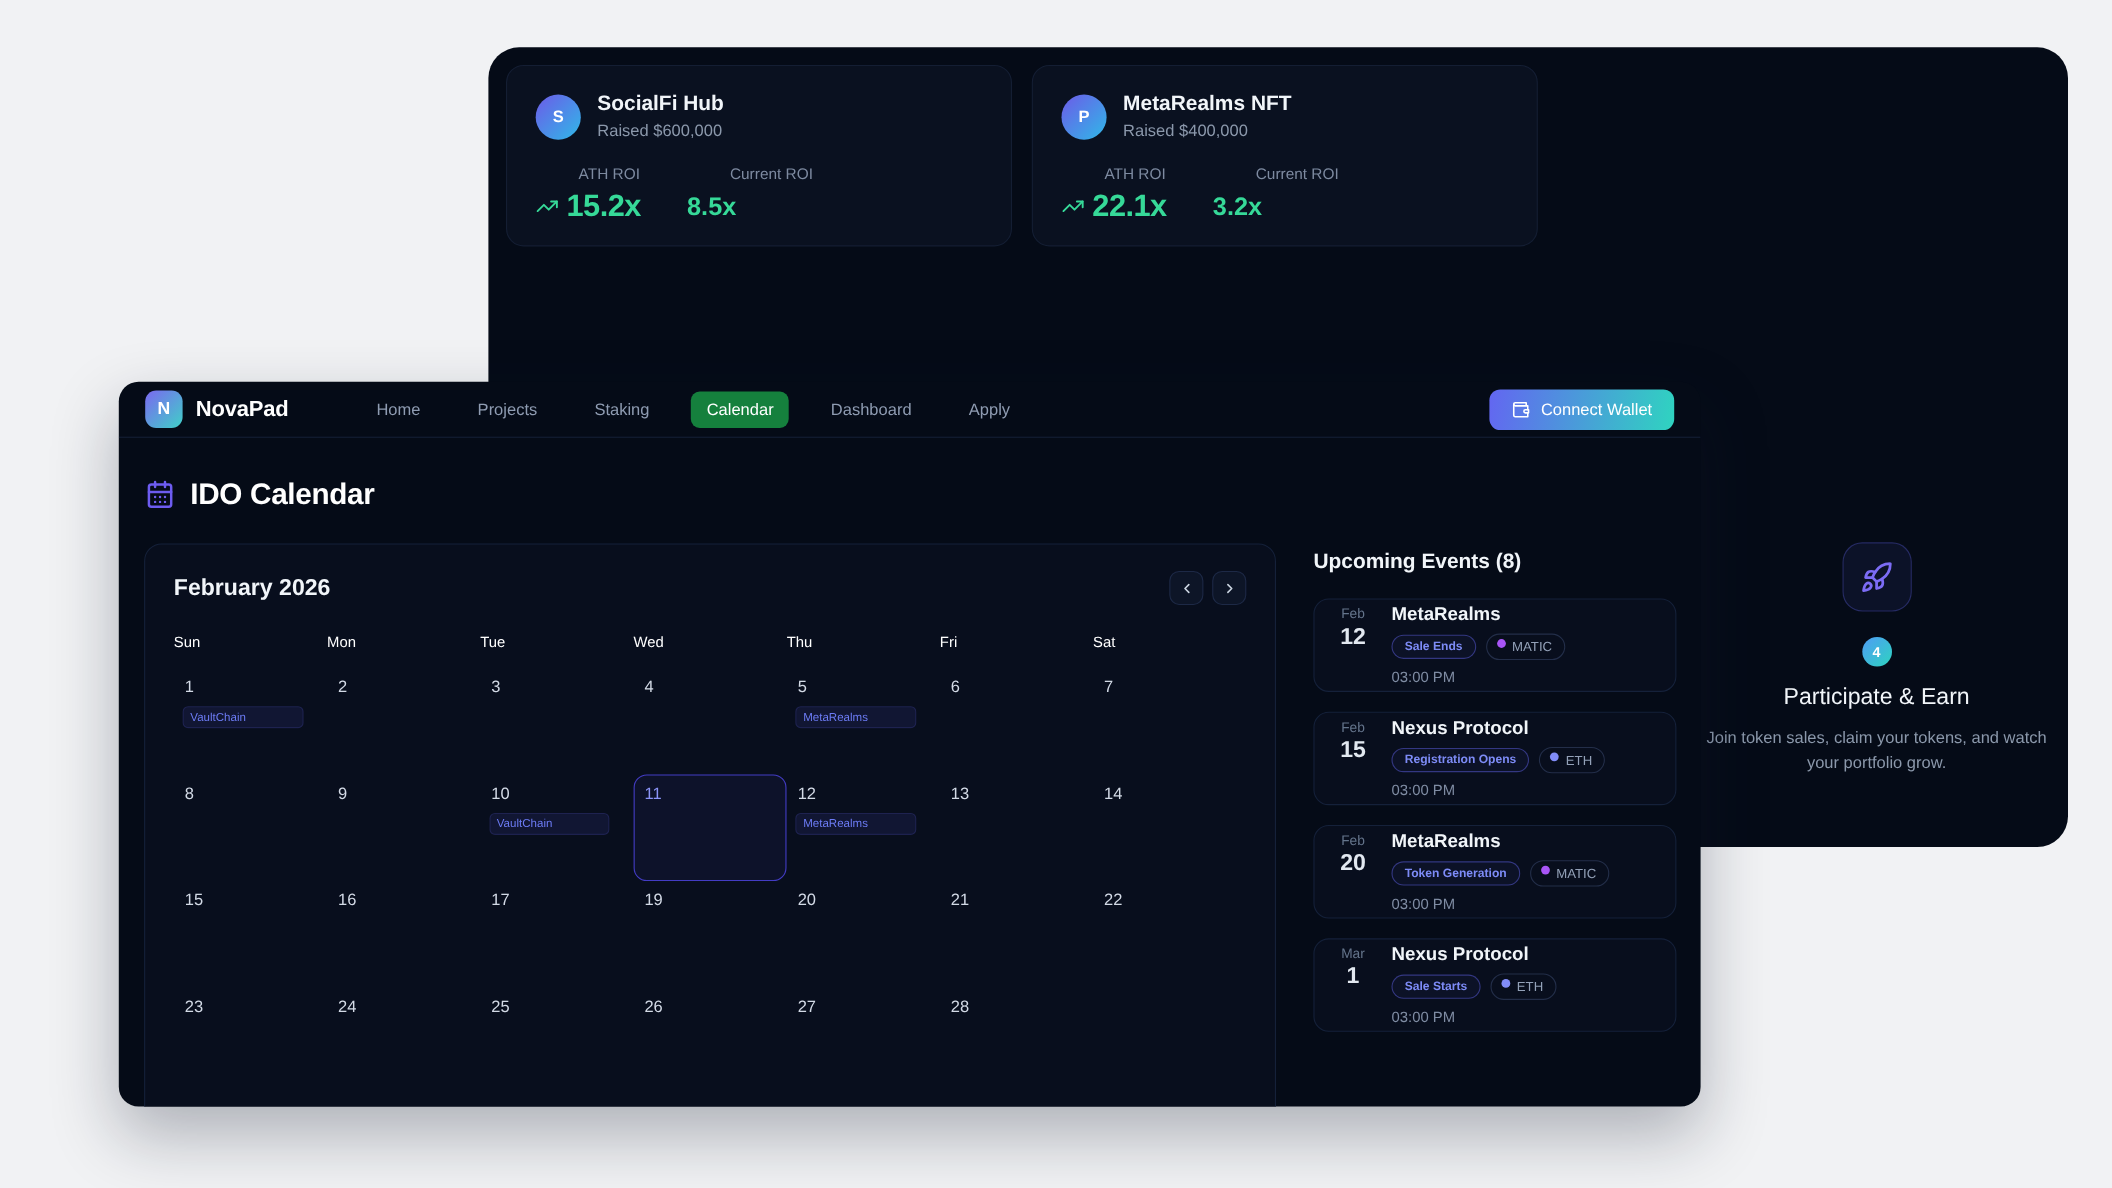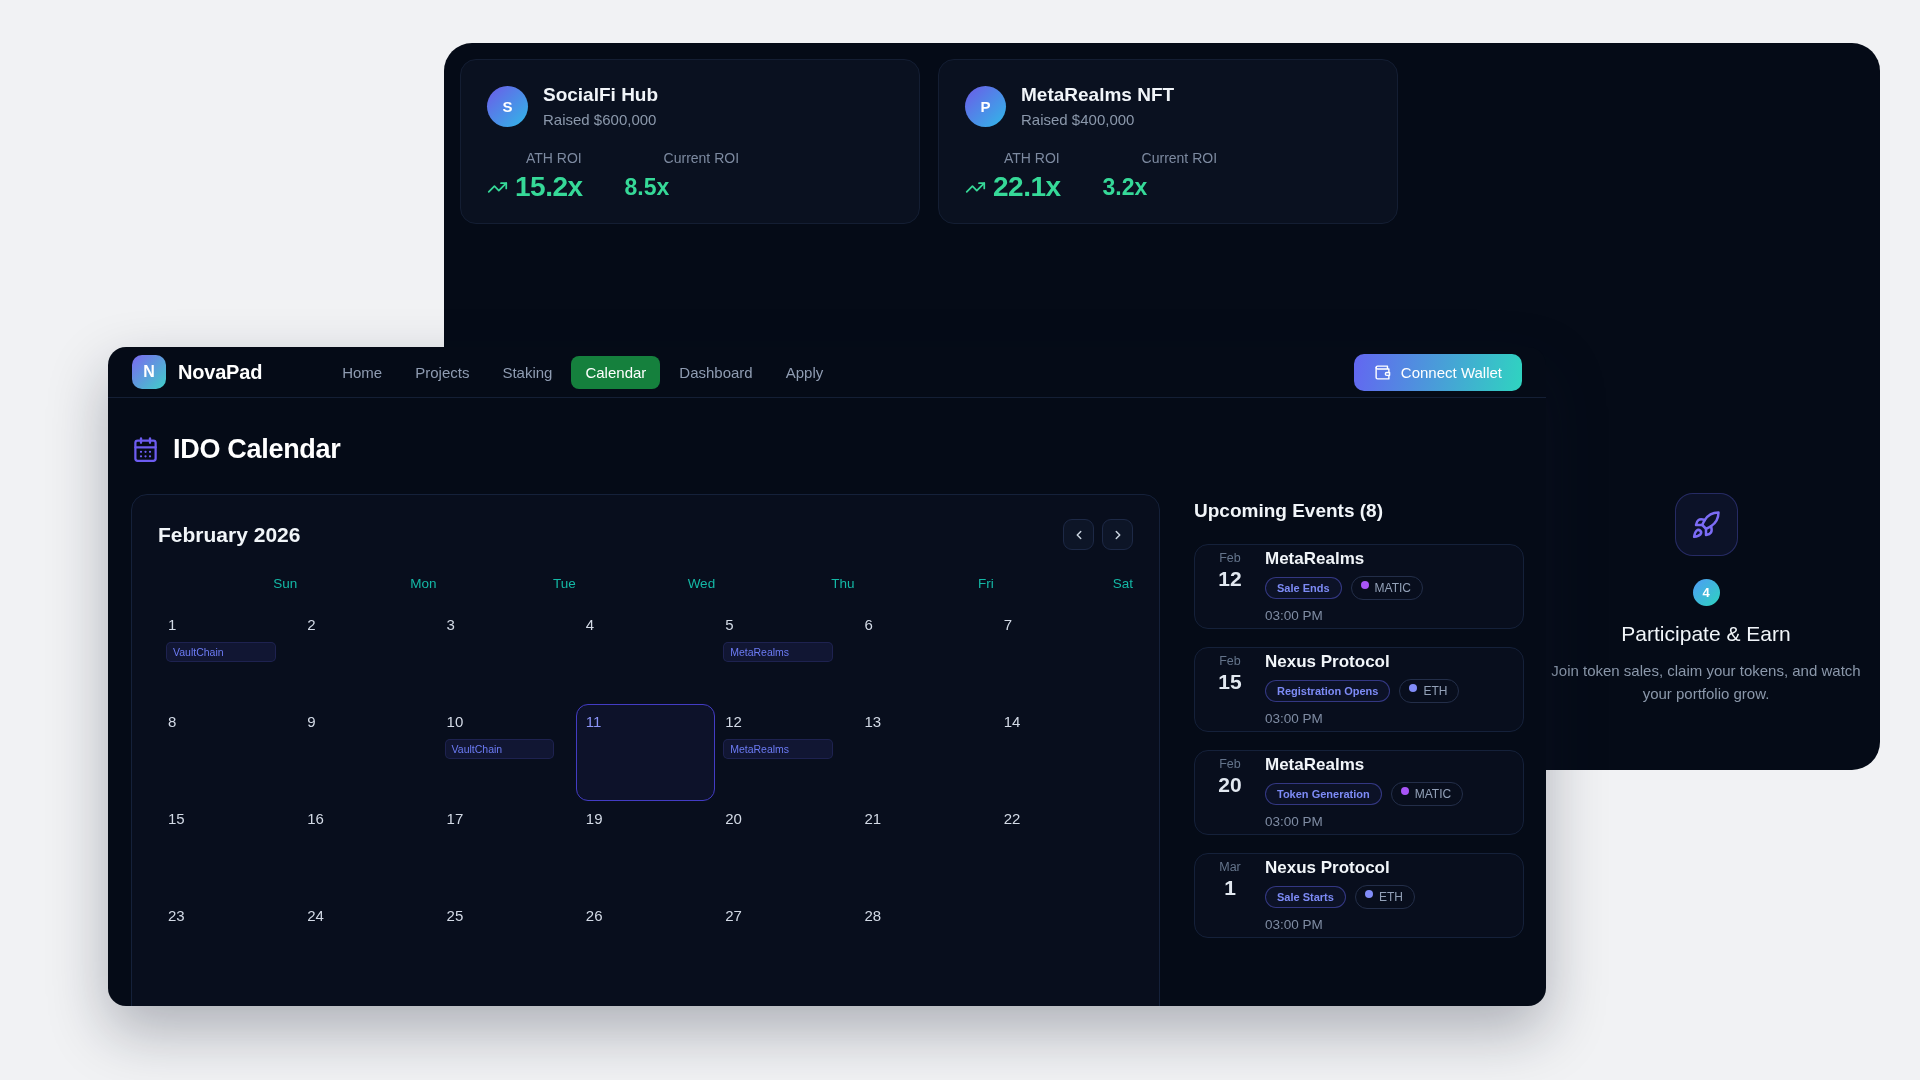--- a/index.html
+++ b/index.html
@@ -68,21 +68,21 @@
     height:51px; display:flex; align-items:center; padding:0 24px;
     border-bottom:1px solid #141f35;
   }
   .logo {
     width:34px; height:34px; border-radius:10px;
     background:linear-gradient(135deg,#7b68f0,#3fd0c8);
     display:flex; align-items:center; justify-content:center;
     color:#fff; font-size:16px; font-weight:700;
   }
   .brand { margin-left:12px; font-size:20px; font-weight:700; color:#fff; letter-spacing:-0.2px; }
-  .nav-items { display:flex; align-items:center; gap:5px; margin-left:66px; }
+  .nav-items { display:flex; align-items:center; gap:24px; margin-left:66px; }
   .nav-item {
     font-size:15px; color:#8f9cb2; padding:8px 14px; border-radius:8px; cursor:pointer;
   }
   .nav-item.active { background:#15803d; color:#fff; }
   .wallet-btn {
     margin-left:auto; height:37px; padding:0 20px; border:none; border-radius:10px;
     background:linear-gradient(100deg,#6366f1,#2fd4c0);
     color:#fff; font-size:15px; font-weight:400; font-family:inherit;
     display:flex; align-items:center; gap:10px; cursor:pointer;
   }
@@ -100,21 +100,21 @@
   }
   .cal-header { display:flex; align-items:center; justify-content:space-between; }
   .cal-month { font-size:21px; font-weight:700; color:#f1f5f9; }
   .cal-nav { display:flex; gap:8px; }
   .cal-nav-btn {
     width:31px; height:31px; border-radius:9px;
     background:#0d1527; border:1px solid #1d2946; cursor:pointer;
     display:flex; align-items:center; justify-content:center;
   }
   .weekdays { display:grid; grid-template-columns:repeat(7,1fr); margin-top:26px; }
-  .weekday { text-align:right; font-size:13.5px; color:#14b8a6; }
+  .weekday { text-align:left; font-size:13.5px; color:#ffffff; }
   .day-grid { display:grid; grid-template-columns:repeat(7,1fr); margin-top:16px; }
   .day-cell {
     height:97px; padding:8px 7px; border:1px solid transparent; border-radius:12px;
   }
   .day-cell .date { font-size:15px; color:#d3dae6; padding-left:2px; }
   .day-cell.today { border-color:#433cc4; background:rgba(79,70,229,0.07); }
   .day-cell.today .date { color:#8b94f8; }
   .day-chip {
     margin-top:9px; width:89%;
     background:rgba(99,102,241,0.10); border:1px solid rgba(99,102,241,0.16);

